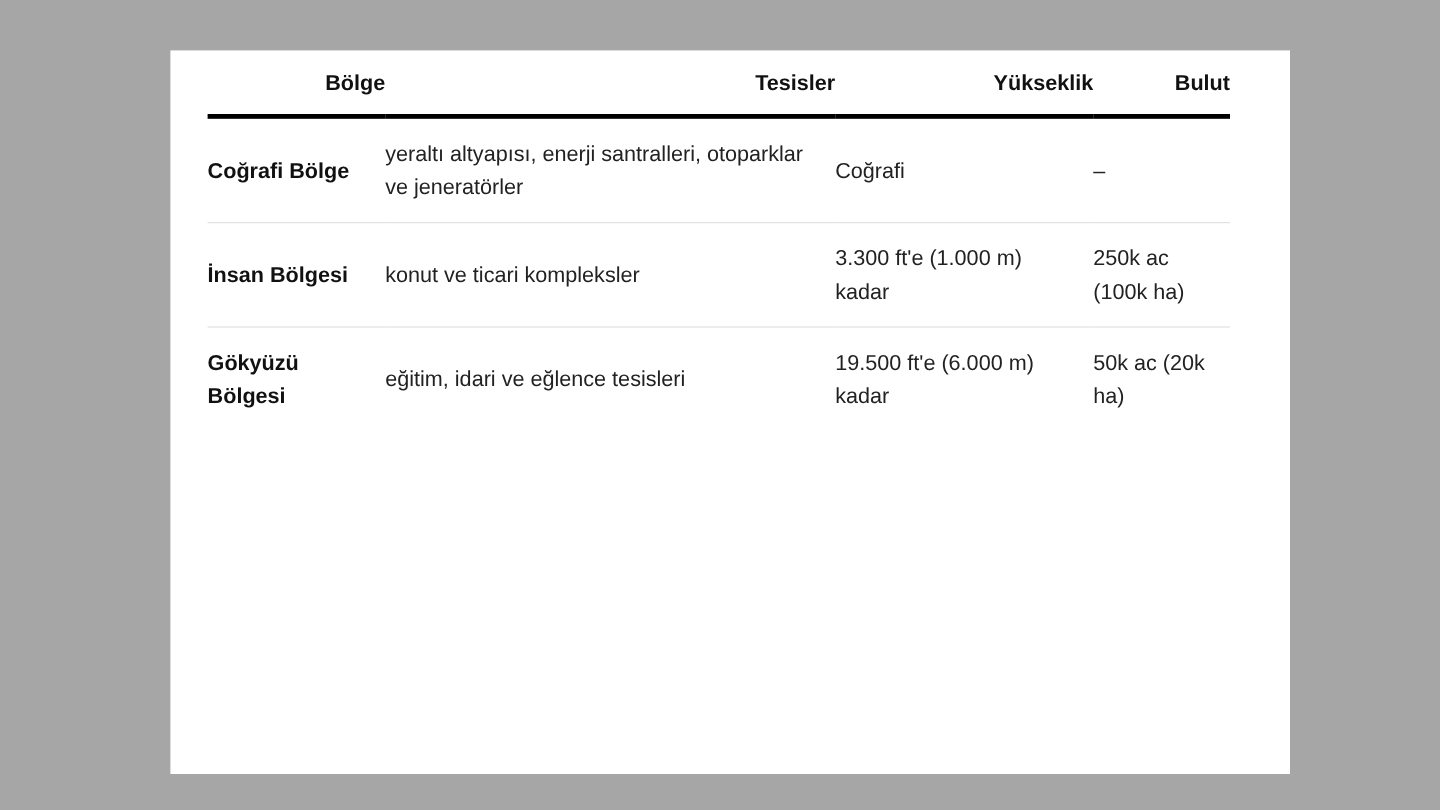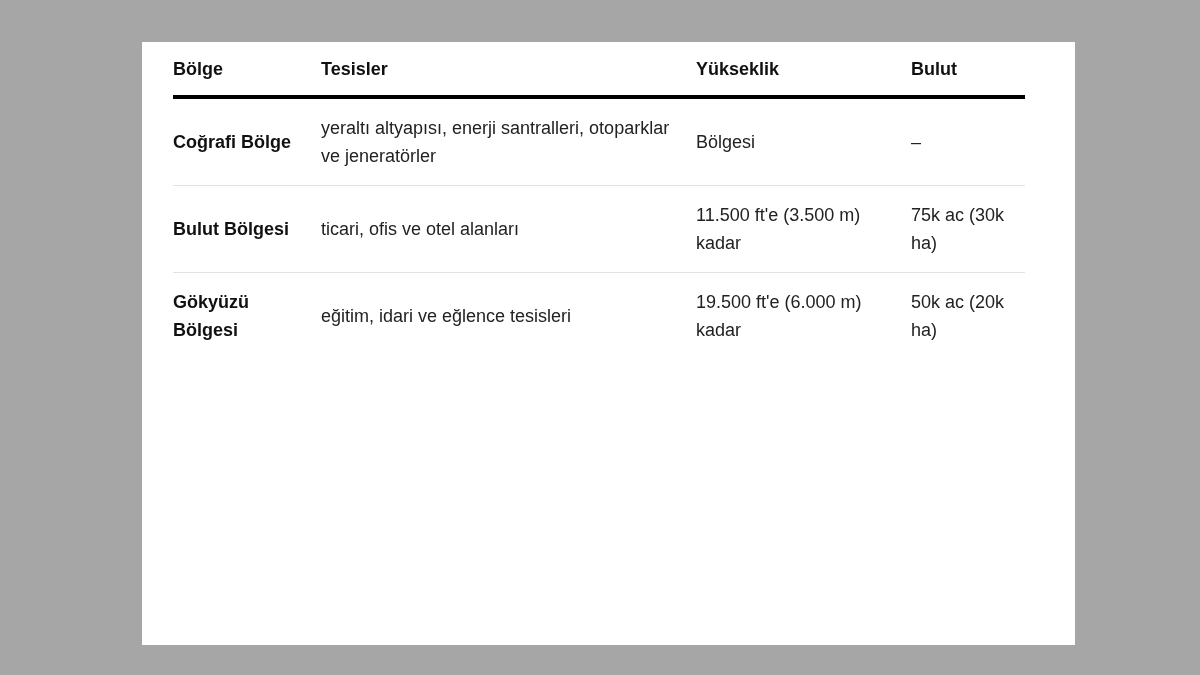--- a/index.html
+++ b/index.html
@@ -31,21 +31,21 @@
       table-layout: fixed;
       color: #222222;
       font-size: 18px;
       line-height: 28px;
     }
     table.zones col.c1 { width: 148px; }
     table.zones col.c2 { width: 375px; }
     table.zones col.c3 { width: 215px; }
     table.zones col.c4 { width: 114px; }
     table.zones th {
-      text-align: left;
+      text-align: right;
       font-weight: bold;
       color: #111111;
       height: 53px;
       padding: 0;
       vertical-align: middle;
       border-bottom: 4px solid #000000;
     }
     table.zones td {
       padding: 0;
       height: 86px;
@@ -80,28 +80,28 @@
         <th>Bölge</th>
         <th>Tesisler</th>
         <th>Yükseklik</th>
         <th>Bulut</th>
       </tr>
     </thead>
     <tbody>
       <tr>
         <td class="zone-name cell-text">Coğrafi Bölge</td>
         <td class="cell-text">yeraltı altyapısı, enerji santralleri, otoparklar ve jeneratörler</td>
-        <td class="cell-text">Bölgesi</td>
+        <td class="cell-text">Coğrafi</td>
         <td class="cell-text">–</td>
       </tr>
       <tr>
-        <td class="zone-name cell-text">Bulut Bölgesi</td>
-        <td class="cell-text">ticari, ofis ve otel alanları</td>
-        <td class="cell-text">11.500 ft'e (3.500 m) kadar</td>
-        <td class="cell-text">75k ac (30k ha)</td>
+        <td class="zone-name cell-text">İnsan Bölgesi</td>
+        <td class="cell-text">konut ve ticari kompleksler</td>
+        <td class="cell-text">3.300 ft'e (1.000 m) kadar</td>
+        <td class="cell-text">250k ac (100k ha)</td>
       </tr>
       <tr>
         <td class="zone-name cell-text">Gökyüzü Bölgesi</td>
         <td class="cell-text">eğitim, idari ve eğlence tesisleri</td>
         <td class="cell-text">19.500 ft'e (6.000 m) kadar</td>
         <td class="cell-text">50k ac (20k ha)</td>
       </tr>
     </tbody>
   </table>
 </div>

